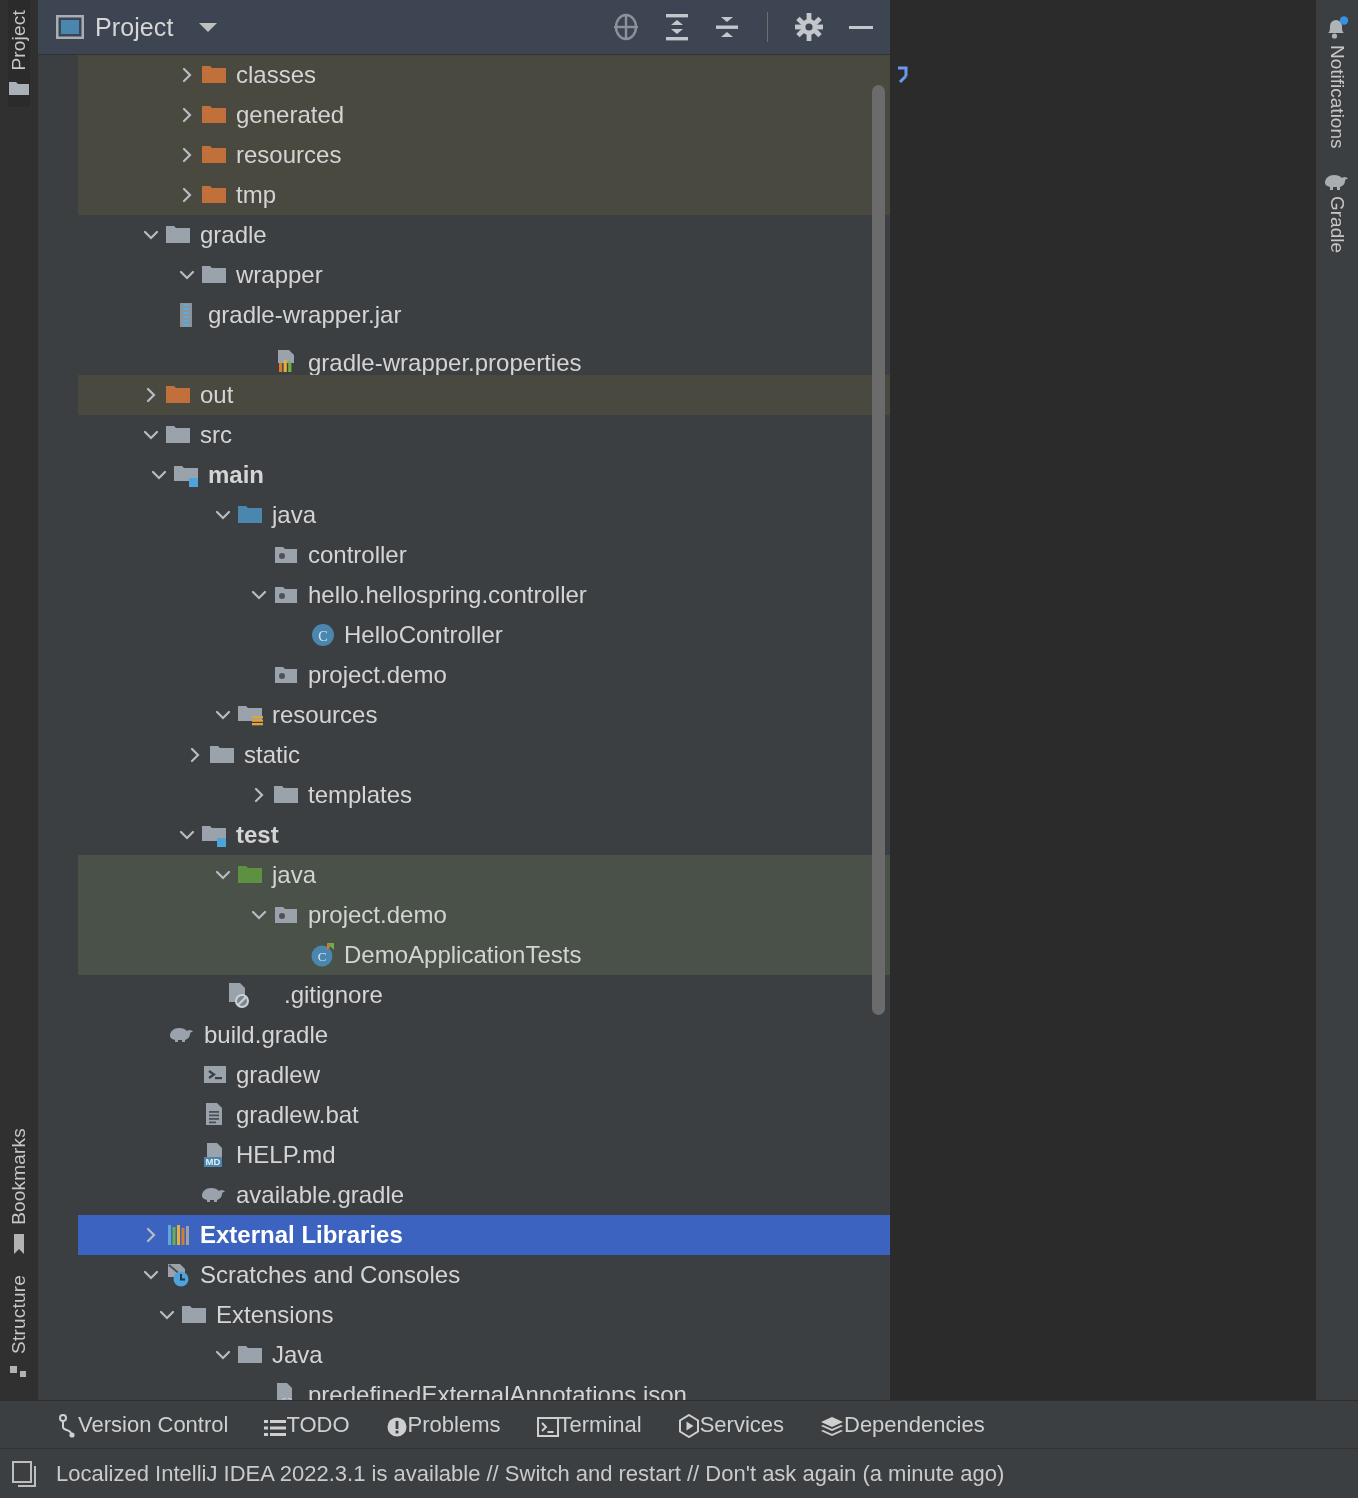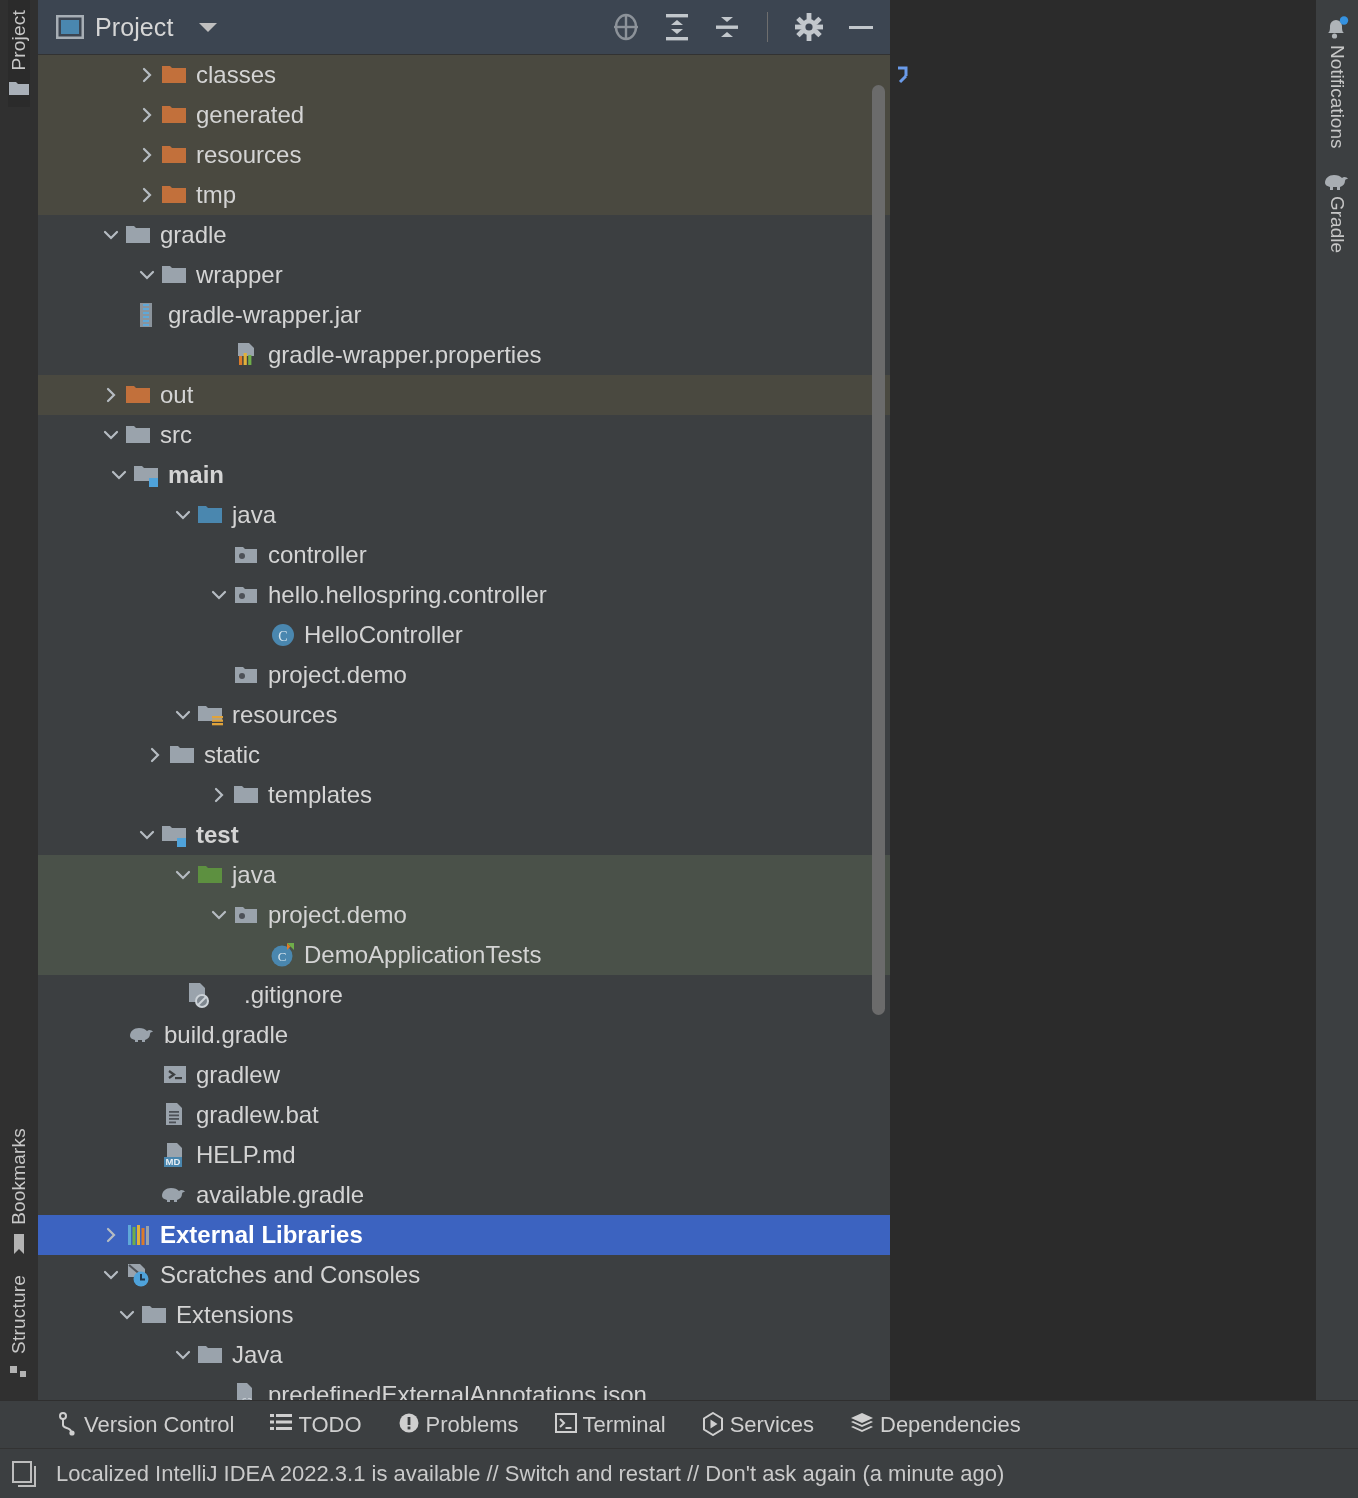--- a/index.html
+++ b/index.html
@@ -66,21 +66,21 @@
     border-top: 9px solid #BFBFBF; margin-left: 14px;
   }
   .hdr-spacer { flex: 1 1 auto; }
   .hdr-icons { display: flex; align-items: center; gap: 22px; }
   .hdr-sep { width: 1px; height: 30px; background: #6E6E6E; margin: 0 4px; }
 
   
   .tree-wrap {
     flex: 1 1 auto; background: #3C3F41; position: relative; overflow: hidden;
   }
-  .tree { position: relative; }
+  .tree { position: relative; margin-left: 40px; }
   .row {
     height: 40px; display: flex; align-items: center; position: relative;
     font-size: 24px; color: #D4D4D4; white-space: nowrap; cursor: default;
   }
   .row.hl-excluded { background: #4A4940; }
   .row.hl-test { background: #4A5149; }
   .row.selected { background: #3C63C0; color: #FFFFFF; }
   .row .twisty { width: 26px; display: flex; align-items: center; justify-content: center; flex: 0 0 26px; }
   .row .ico { width: 30px; display: flex; align-items: center; justify-content: center; flex: 0 0 30px; margin-right: 6px; }
   .row .lbl { line-height: 1; }
@@ -98,21 +98,21 @@
     position: absolute; right: 5px; top: 30px; width: 13px; height: 930px;
     background: #6B6B6B; border-radius: 7px;
   }
 
   
   .tool-strip {
     height: 48px; flex: 0 0 48px; background: #3C3F41;
     display: flex; align-items: center; gap: 36px; padding-left: 58px;
     border-top: 1px solid #2f2f2f;
   }
-  .tool-btn { display: flex; align-items: flex-start; gap: 6px; cursor: default; }
+  .tool-btn { display: flex; align-items: flex-end; gap: 0; cursor: default; }
   .tool-btn span.t { font-size: 22px; color: #CFCFCF; }
   .status-bar {
     height: 50px; flex: 0 0 50px; background: #3C3F41;
     display: flex; align-items: center; gap: 16px; padding-left: 10px;
     border-top: 1px solid #333;
   }
   .status-txt { font-size: 22px; color: #CACACA; }
 
   
   svg { display: block; }
@@ -309,21 +309,21 @@
                     <rect x="7" y="6" width="6" height="2"></rect>
                     <rect x="7" y="10" width="6" height="2"></rect>
                     <rect x="7" y="14" width="6" height="2"></rect>
                     <rect x="7" y="18" width="6" height="2"></rect>
                     <rect x="7" y="22" width="6" height="2"></rect>
                   </g>
                 </svg>
               </span>
               <span class="lbl">gradle-wrapper.jar</span>
             </div>
-            <div class="row" style="padding-left: 168px;">
+            <div class="row" style="padding-left: 168px; align-items: flex-end;">
               <span class="twisty"></span>
               <span class="ico">
                 <svg width="24" height="26" viewBox="0 0 24 26">
                   <path d="M3 1h11l5 5v8H3z" fill="#9AA3AC"></path>
                   <rect x="4" y="14" width="3.2" height="9" fill="#DB7B2A"></rect>
                   <rect x="8.6" y="11" width="3.2" height="12" fill="#E0B13B"></rect>
                   <rect x="13.2" y="13" width="3.2" height="10" fill="#6FAE4A"></rect>
                 </svg>
               </span>
               <span class="lbl">gradle-wrapper.properties</span>

